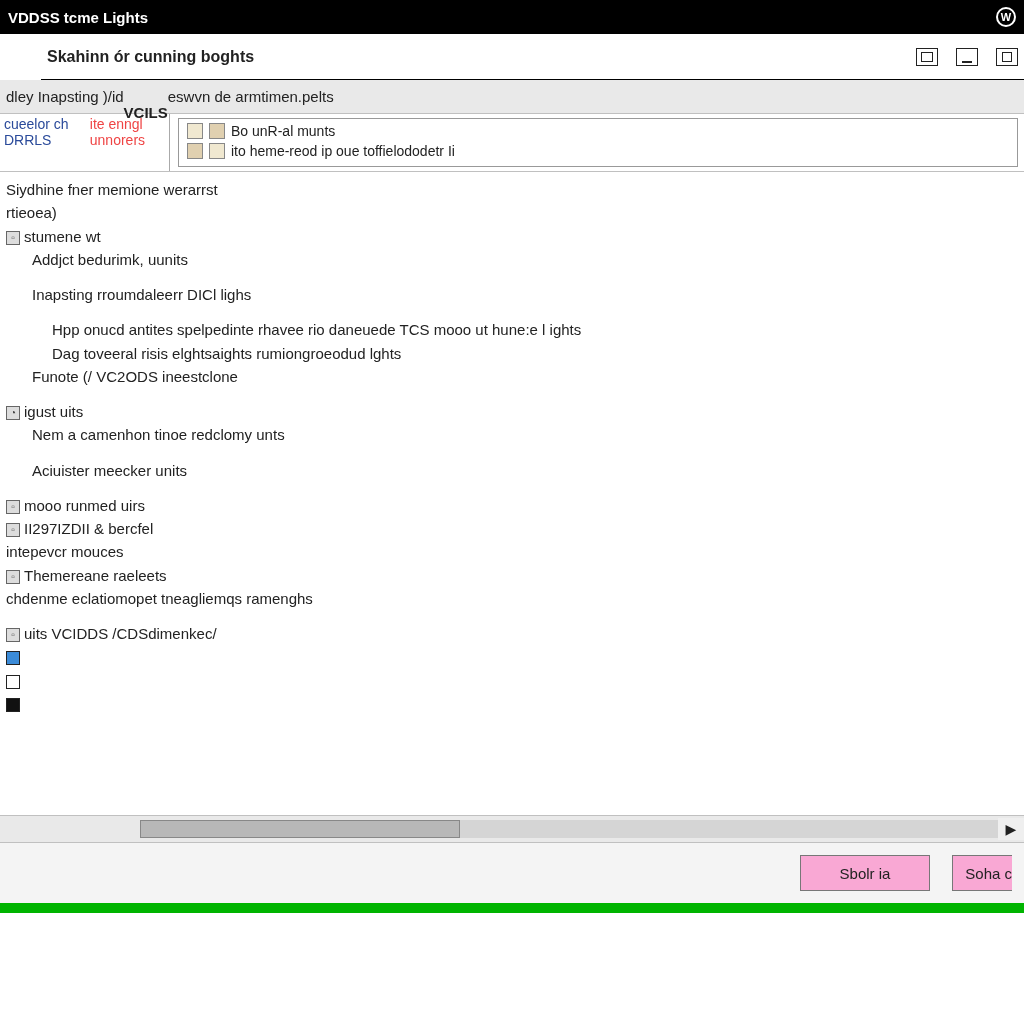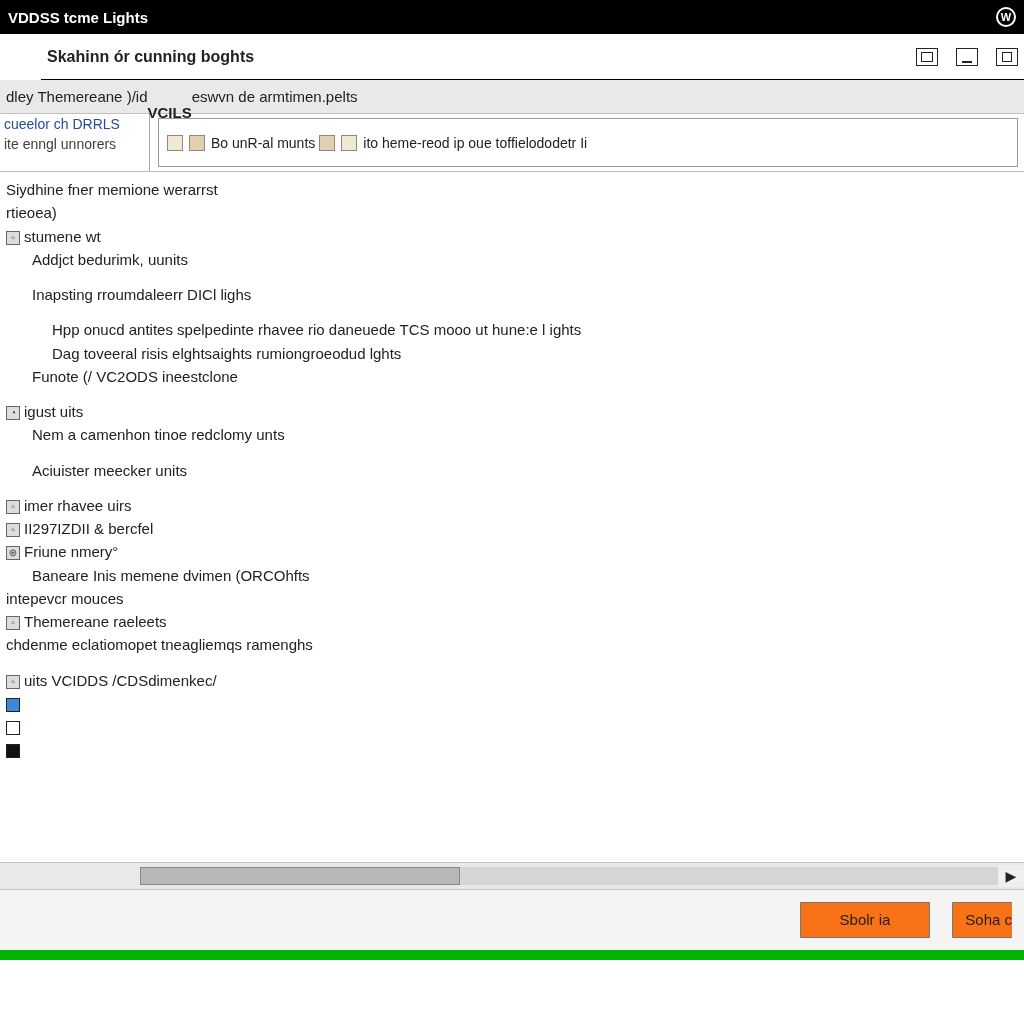--- a/index.html
+++ b/index.html
@@ -10,39 +10,39 @@
   .subheader { height: 46px; border-bottom: 1px solid #000; display: flex; align-items: center; padding: 0 6px; font-size: 16px; font-weight: 600; margin-left: 41px;}
   .subheader .spacer { flex: 1; }
   .winctl { width: 22px; height: 18px; border: 1.5px solid #222; margin-left: 18px; display:flex; align-items:center; justify-content:center; font-size:12px; position:relative;}
   .winctl.square::after{content:'';width:10px;height:8px;border:1.5px solid #222;}
   .winctl.min::after{content:'';width:10px;height:2px;background:#222;position:absolute;bottom:2px;}
   .winctl.max{background:#fff;}
   .winctl.max::after{content:'';width:8px;height:8px;border:1.5px solid #222;}
   .crumbbar { height: 34px; background: #e9e9e9; border-bottom:1px solid #c0c0c0; display:flex; align-items: center; padding: 0 6px; font-size: 15px;}
   .crumb-strong{font-weight:700;margin-top:32px;}
   .topsplit { display:flex; height: 58px; border-bottom:1px solid #c0c0c0;}
-  .topsplit .leftcol{ width:150px; border-right:1px solid #aaa; display:flex; flex-direction:column; font-size:14px;}
+  .topsplit .leftcol{ width:170px; border-right:1px solid #aaa; display:flex; flex-direction:row; justify-content:center; font-size:14px;}
   .topsplit .leftcol .r1{color:#2a4a9a; padding:2px 4px;}
-  .topsplit .leftcol .r2{color:#404040; padding:2px 4px;}
-  .topsplit .rightcol{ flex:1; border:1px solid #999; margin:4px 6px 4px 8px; padding:4px 8px; font-size:14px; display:flex; gap:4px;}
+  .topsplit .leftcol .r2{color:#ef4444; padding:2px 4px;}
+  .topsplit .rightcol{ flex:1; border:1px solid #999; margin:4px 6px 4px 8px; padding:4px 8px; font-size:14px; display:flex; flex-direction:column; gap:4px;}
   .toolrow{display:flex; gap:6px; align-items:center;}
   .ticon{width:16px;height:16px;border:1px solid #888;background:#f0e8d0;display:inline-block;}
   .ticon.b{background:#e0d0b0;}
   .content{ padding: 6px 6px 0 6px; }
   .tree{ font-size:15px; line-height:1.55;}
   .lvl0{padding-left:0;}
   .lvl1{padding-left:26px;}
   .lvl2{padding-left:46px;}
   .node-icon{display:inline-block;width:14px;height:14px;border:1px solid #666;background:#ddd;vertical-align:middle;margin-right:4px;font-size:10px;line-height:12px;text-align:center;color:#444;}
   .scrollbar-area{height:28px;background:#e9e9e9;border-top:1px solid #c0c0c0;border-bottom:1px solid #c0c0c0;display:flex;align-items:center;}
   .scrollbar-area .track{flex:1;height:18px;margin:0 0 0 140px;background:#d5d5d5;position:relative;}
   .scrollbar-area .thumb{position:absolute;left:0;top:0;bottom:0;width:320px;background:#b8b8b8;border:1px solid #888;}
   .scrollbar-area .arrow{width:26px;height:22px;background:#efefef;display:flex;align-items:center;justify-content:center;font-size:14px;}
   .buttonbar{height:60px;background:#f4f4f4;display:flex;align-items:center;justify-content:flex-end;padding:0 12px;gap:22px;}
-  .btn{min-width:130px;height:36px;border:1px solid #777;background:#f97316;display:flex;align-items:center;justify-content:center;font-size:15px;cursor:pointer;}
+  .btn{min-width:130px;height:36px;border:1px solid #777;background:#f9a8d4;display:flex;align-items:center;justify-content:center;font-size:15px;cursor:pointer;}
   .btn.cut{min-width:60px;border-right:none;justify-content:flex-end;}
   .bottom-green{height:10px;background:#00b400;}
   .cb{display:inline-block;width:14px;height:14px;border:1.5px solid #222;vertical-align:middle;margin-right:4px;background:#fff;}
   .cb.blue{background:#3b8bd8;}
   .cb.black{background:#111;}
   .divider{height:12px;}
   .treerow{white-space:nowrap;}
 </style>
 </head>
 <body>
@@ -55,21 +55,21 @@
 
 <div class="subheader">
   <span>Skahinn ór cunning boghts</span>
   <span class="spacer"></span>
   <span class="winctl square"></span>
   <span class="winctl min"></span>
   <span class="winctl max"></span>
 </div>
 
 <div class="crumbbar">
-  <span>dley Themereane )/id </span>
+  <span>dley Inapsting )/id </span>
   <span class="crumb-strong">VCILS</span>
   <span> eswvn de armtimen.pelts</span>
 </div>
 
 <div class="topsplit">
   <div class="leftcol">
     <div class="r1">cueelor ch DRRLS</div>
     <div class="r2">ite enngl unnorers</div>
   </div>
   <div class="rightcol">
@@ -97,24 +97,22 @@
     <div class="divider"></div>
     <div class="treerow lvl2"><span>Hpp onucd antites spelpedinte rhavee rio daneuede TCS mooo ut hune:e l ights</span></div>
     <div class="treerow lvl2"><span>Dag toveeral risis elghtsaights rumiongroeodud lghts</span></div>
     <div class="treerow lvl1"><span>Funote (/ VC2ODS ineestclone</span></div>
     <div class="divider"></div>
     <div class="treerow lvl0"><span class="node-icon">◔</span><span>igust uits</span></div>
     <div class="treerow lvl1"><span>Nem a camenhon tinoe redclomy unts</span></div>
     <div class="divider"></div>
     <div class="treerow lvl1"><span>Aciuister meecker units</span></div>
     <div class="divider"></div>
-    <div class="treerow lvl0"><span class="node-icon">▫</span><span>imer rhavee uirs</span></div>
+    <div class="treerow lvl0"><span class="node-icon">▫</span><span>mooo runmed uirs</span></div>
     <div class="treerow lvl0"><span class="node-icon">▫</span><span>II297IZDII &amp; bercfel</span></div>
-    <div class="treerow lvl0"><span class="node-icon">⊕</span><span>Friune nmery°</span></div>
-    <div class="treerow lvl1"><span>Baneare Inis memene dvimen (ORCOhfts</span></div>
     <div class="treerow lvl0"><span>intepevcr mouces</span></div>
     <div class="treerow lvl0"><span class="node-icon">▫</span><span>Themereane raeleets</span></div>
     <div class="treerow lvl0"><span>chdenme eclatiomopet tneagliemqs ramenghs</span></div>
     <div class="divider"></div>
     <div class="treerow lvl0"><span class="node-icon">▫</span><span>uits VCIDDS  /CDSdimenkec/</span></div>
     <div class="treerow lvl0"><span class="cb blue"></span></div>
     <div class="treerow lvl0"><span class="cb"></span></div>
     <div class="treerow lvl0"><span class="cb black"></span></div>
   </div>
 </div>

